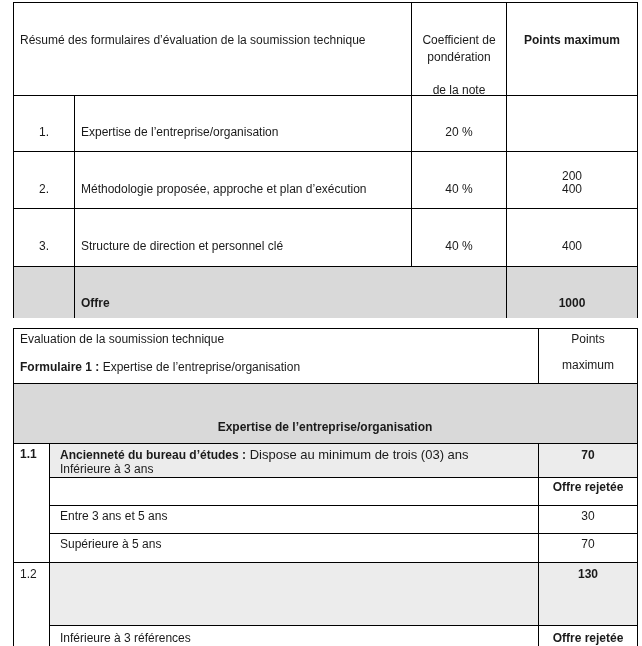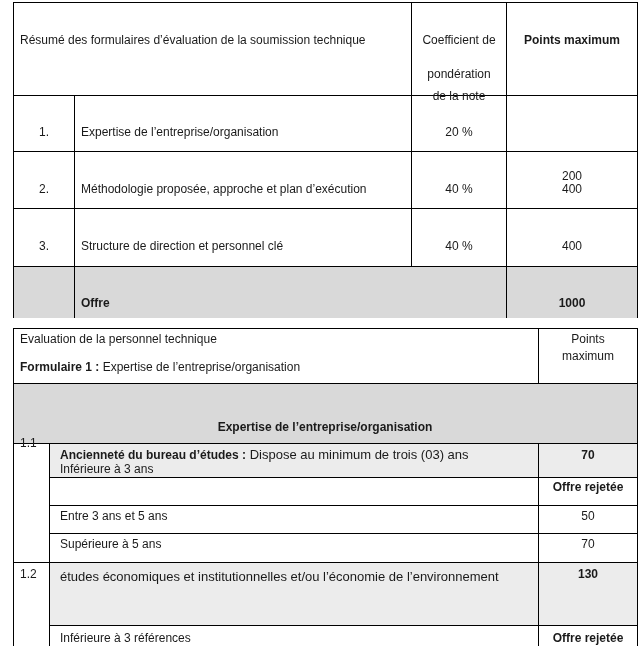--- a/index.html
+++ b/index.html
@@ -29,22 +29,22 @@
 
   <div class="line-v" style="left:13px; top:2px; height:316px;"></div>
   <div class="line-v" style="left:74px; top:95px; height:223px;"></div>
   <div class="line-v" style="left:411px; top:2px; height:264px;"></div>
   <div class="line-v" style="left:506px; top:2px; height:316px;"></div>
   <div class="line-v" style="left:637px; top:2px; height:316px;"></div>
 
   <div class="txt" style="left:20px; top:32px;">Résumé des formulaires d’évaluation de la soumission technique</div>
   <div class="txt c" style="left:412px; top:32px; width:94px;">
     <div>Coefficient de</div>
-    <div style="margin-top:18px;">pondération</div>
-    <div style="margin-top:6px;">de la note</div>
+    <div style="margin-top:1px;">pondération</div>
+    <div style="margin-top:17px;">de la note</div>
   </div>
   <div class="txt c" style="left:507px; top:32px; width:130px;font-weight:bold;">Points maximum</div>
 
   <div>
     <div class="txt c" style="left:14px; top:124px; width:60px;">1.</div>
     <div class="txt" style="left:81px; top:124px;">Expertise de l’entreprise/organisation</div>
     <div class="txt c" style="left:412px; top:124px; width:94px;">20 %</div>
     <div class="txt c" style="left:507px; top:124px; width:130px;margin-top:44px;">200</div>
   </div>
 
@@ -82,55 +82,54 @@
   <div class="line-h" style="left:49px; top:533px; width:589px;"></div>
   <div class="line-h" style="left:13px; top:562px; width:625px;"></div>
   <div class="line-h" style="left:49px; top:625px; width:589px;"></div>
 
   <div class="line-v" style="left:13px; top:328px; height:318px;"></div>
   <div class="line-v" style="left:538px; top:328px; height:55px;"></div>
   <div class="line-v" style="left:49px; top:443px; height:203px;"></div>
   <div class="line-v" style="left:538px; top:443px; height:203px;"></div>
   <div class="line-v" style="left:637px; top:328px; height:318px;"></div>
 
-  <div class="txt" style="left:20px; top:331px;">Evaluation de la personnel technique</div>
+  <div class="txt" style="left:20px; top:331px;">Evaluation de la soumission technique</div>
   <div class="txt" style="left:20px; top:359px;">
     <span class="b">Formulaire 1 :</span><span> Expertise de l’entreprise/organisation</span>
   </div>
   <div class="txt c" style="left:539px; top:331px; width:98px;">
     <div>Points</div>
-    <div style="margin-top:1px;">maximum</div>
+    <div style="margin-top:10px;">maximum</div>
   </div>
 
   <div class="txt c b" style="left:13px; top:419px; width:624px;">Expertise de l’entreprise/organisation</div>
 
   <div>
-    <div class="txt" style="left:20px; top:435px;">1.1</div>
+    <div class="txt" style="left:20px; top:446px;font-weight:bold;">1.1</div>
     <div class="txt" style="left:60px; top:447px;">
       <span class="b">Ancienneté du bureau d’études :</span><span style="font-size:13px;"> Dispose au minimum de trois (03) ans</span>
     </div>
     <div class="txt c b" style="left:539px; top:447px; width:98px;">70</div>
   </div>
   <div>
     <div class="txt" style="left:60px; top:461px;">Inférieure à 3 ans</div>
     <div class="txt c b" style="left:539px; top:479px; width:98px;">Offre rejetée</div>
   </div>
   <div>
     <div class="txt" style="left:60px; top:508px;">Entre 3 ans et 5 ans</div>
-    <div class="txt c" style="left:539px; top:508px; width:98px;">50</div>
+    <div class="txt c" style="left:539px; top:508px; width:98px;">30</div>
   </div>
   <div>
     <div class="txt" style="left:60px; top:536px;">Supérieure à 5 ans</div>
     <div class="txt c" style="left:539px; top:536px; width:98px;">70</div>
   </div>
 
   <div>
     <div class="txt" style="left:20px; top:566px;">1.2</div>
     <div class="txt" style="left:60px; top:566px; line-height:21px;">
-      <div style="font-size:13px;">études économiques et institutionnelles et/ou l’économie de l’environnement</div>
     </div>
     <div class="txt c b" style="left:539px; top:566px; width:98px;">130</div>
   </div>
   <div>
     <div class="txt" style="left:60px; top:630px;">Inférieure à 3 références</div>
     <div class="txt c b" style="left:539px; top:630px; width:98px;">Offre rejetée</div>
   </div>
 </div>
 
 </body></html>

